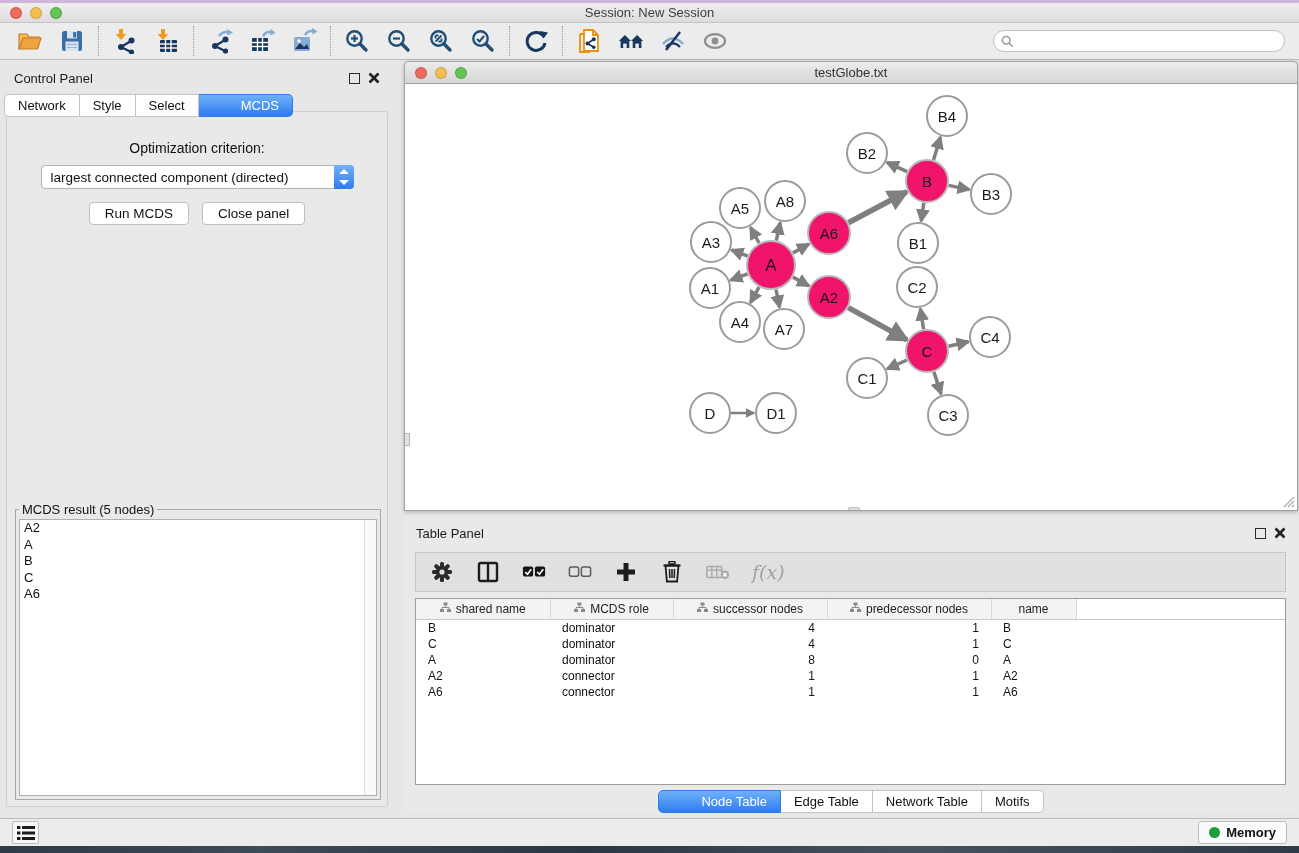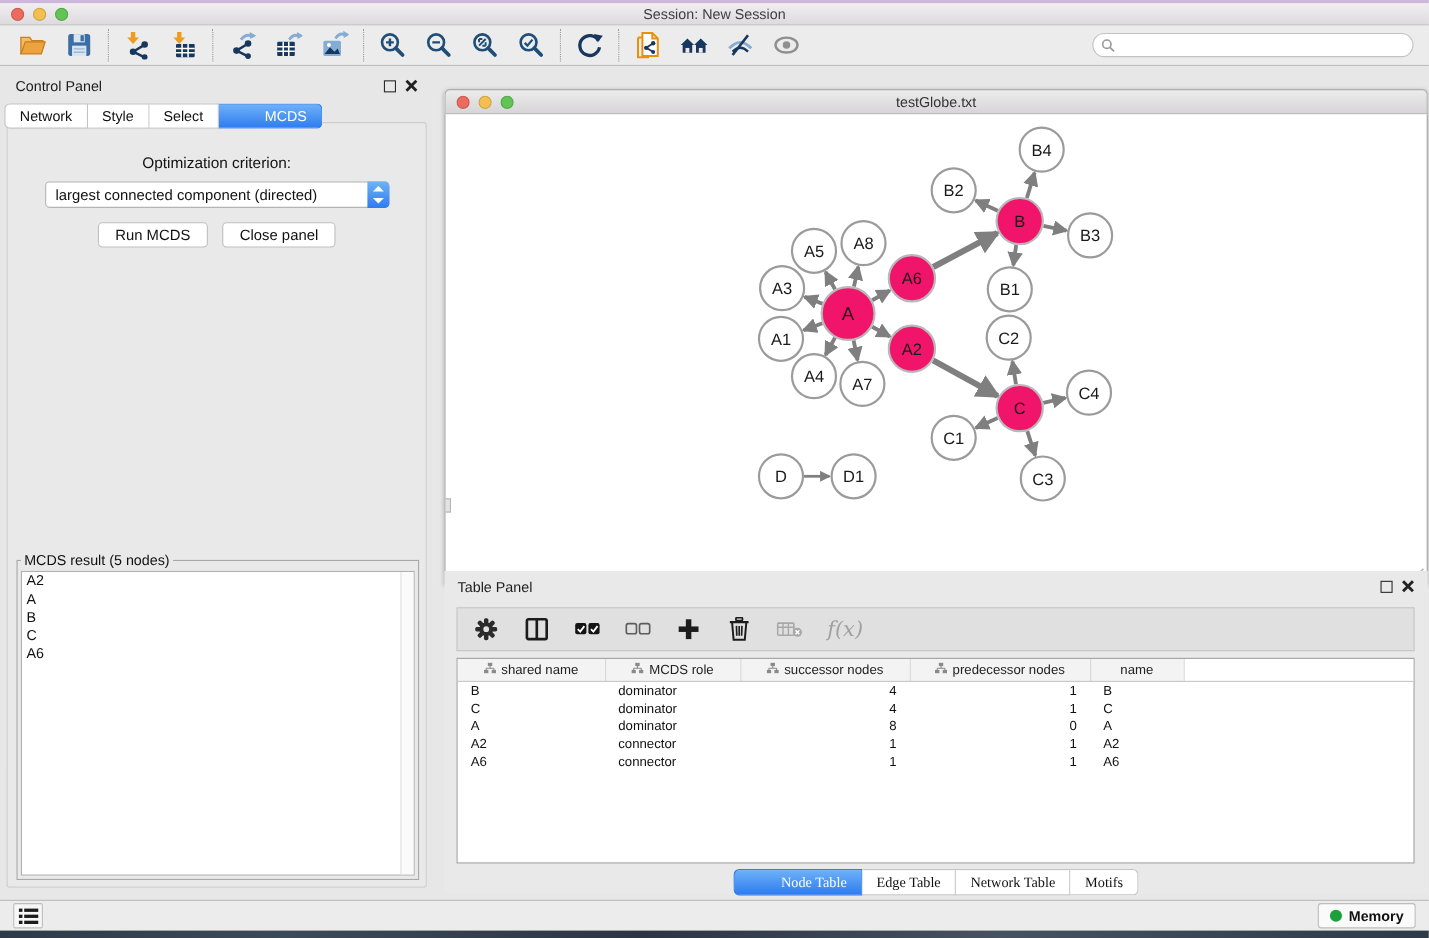--- a/index.html
+++ b/index.html
@@ -60,21 +60,21 @@
               padding:3px 15px; font-family:inherit; cursor:default; }
   .mcds-fieldset { position:absolute; left:8px; right:6px; top:390px; bottom:6px;
                    border:1px solid #a8a8a8; background:transparent; }
   .mcds-fieldset legend { font-size:13px; color:#111; margin-left:3px; padding:0 3px; }
   .mcds-list { position:absolute; left:3px; right:3px; top:2px; bottom:3px; background:#fff;
                border:1px solid #b0b0b0; overflow:hidden; }
   .mcds-scroll { position:absolute; right:0; top:0; bottom:0; width:12px; background:#fafafa; border-left:1px solid #e0e0e0; }
   .mcds-item { font-size:13px; color:#111; line-height:16.5px; padding-left:4px; }
 
   
-  .network-window { position:absolute; left:404px; top:20px; width:894px; height:450px;
+  .network-window { position:absolute; left:404px; top:0; width:894px; height:450px;
                     border-radius:5px 5px 0 0; box-shadow:0 1px 4px rgba(0,0,0,.25); }
   .nw-titlebar { height:23px; background:linear-gradient(#ececec,#d7d5d7); border:1px solid #a9a9a9;
                  border-bottom:1px solid #9f9f9f; border-radius:5px 5px 0 0; position:relative;
                  display:flex; align-items:center; }
   .nw-title { position:absolute; left:0; right:0; text-align:center; font-size:13px; color:#333; }
   .nw-canvas { position:absolute; left:0; right:0; top:23px; bottom:0; background:#fff;
                border:1px solid #a0a0a0; border-top:none; overflow:hidden; }
   .nw-grip { position:absolute; right:2px; bottom:2px; width:14px; height:14px; opacity:.8; }
   .nw-side-handle { position:absolute; left:-1px; top:349px; width:6px; height:13px;
                     background:#e3e3e3; border:1px solid #b5b5b5; }
@@ -91,21 +91,21 @@
   .fx-label { font-family:"DejaVu Serif", serif; font-style:italic; font-size:19px; color:#a0a0a0; }
   .tp-tablebox { position:absolute; left:11px; right:12px; top:79px; height:187px; background:#fff;
                  border:1px solid #9e9e9e; overflow:hidden; }
   table.data { border-collapse:collapse; table-layout:fixed; width:100%; }
   table.data th { height:20px; background:#f3f3f3; border-bottom:1px solid #c9c9c9; border-right:1px solid #d8d8d8;
                   font-size:12px; font-weight:normal; color:#222; }
   table.data th .th-inner { display:flex; align-items:center; justify-content:center; gap:5px; }
   table.data td { font-size:12px; color:#111; height:16px; line-height:16px; white-space:nowrap; overflow:hidden; }
   td.al { text-align:left; padding-left:12px; }
   td.ar { text-align:right; padding-right:12px; }
-  .tp-tabs { position:absolute; left:0; right:0; top:271px; display:flex; justify-content:center;font-family:Liberation Serif, serif; }
+  .tp-tabs { position:absolute; left:0; right:0; top:271px; display:flex; justify-content:center; }
 
   
   .statusbar { position:absolute; left:0; top:818px; width:1299px; height:28px; background:#ececec;
                border-top:1px solid #bcbcbc; display:flex; align-items:center; padding:0 12px;font-weight:bold; }
   .list-btn { width:27px; height:23px; background:#f7f7f7; border:1px solid #bdbdbd; border-radius:2px;
               display:inline-flex; align-items:center; justify-content:center; }
   .memory-btn { margin-left:auto; height:23px; background:#fafafa; border:1px solid #bdbdbd; border-radius:3px;
                 display:inline-flex; align-items:center; gap:6px; padding:0 10px; font-size:13px; color:#111; }
   .mem-dot { width:11px; height:11px; border-radius:50%; background:#1ba03c; }
   .wallpaper-strip { position:absolute; left:0; top:846px; width:1299px; height:7px;

